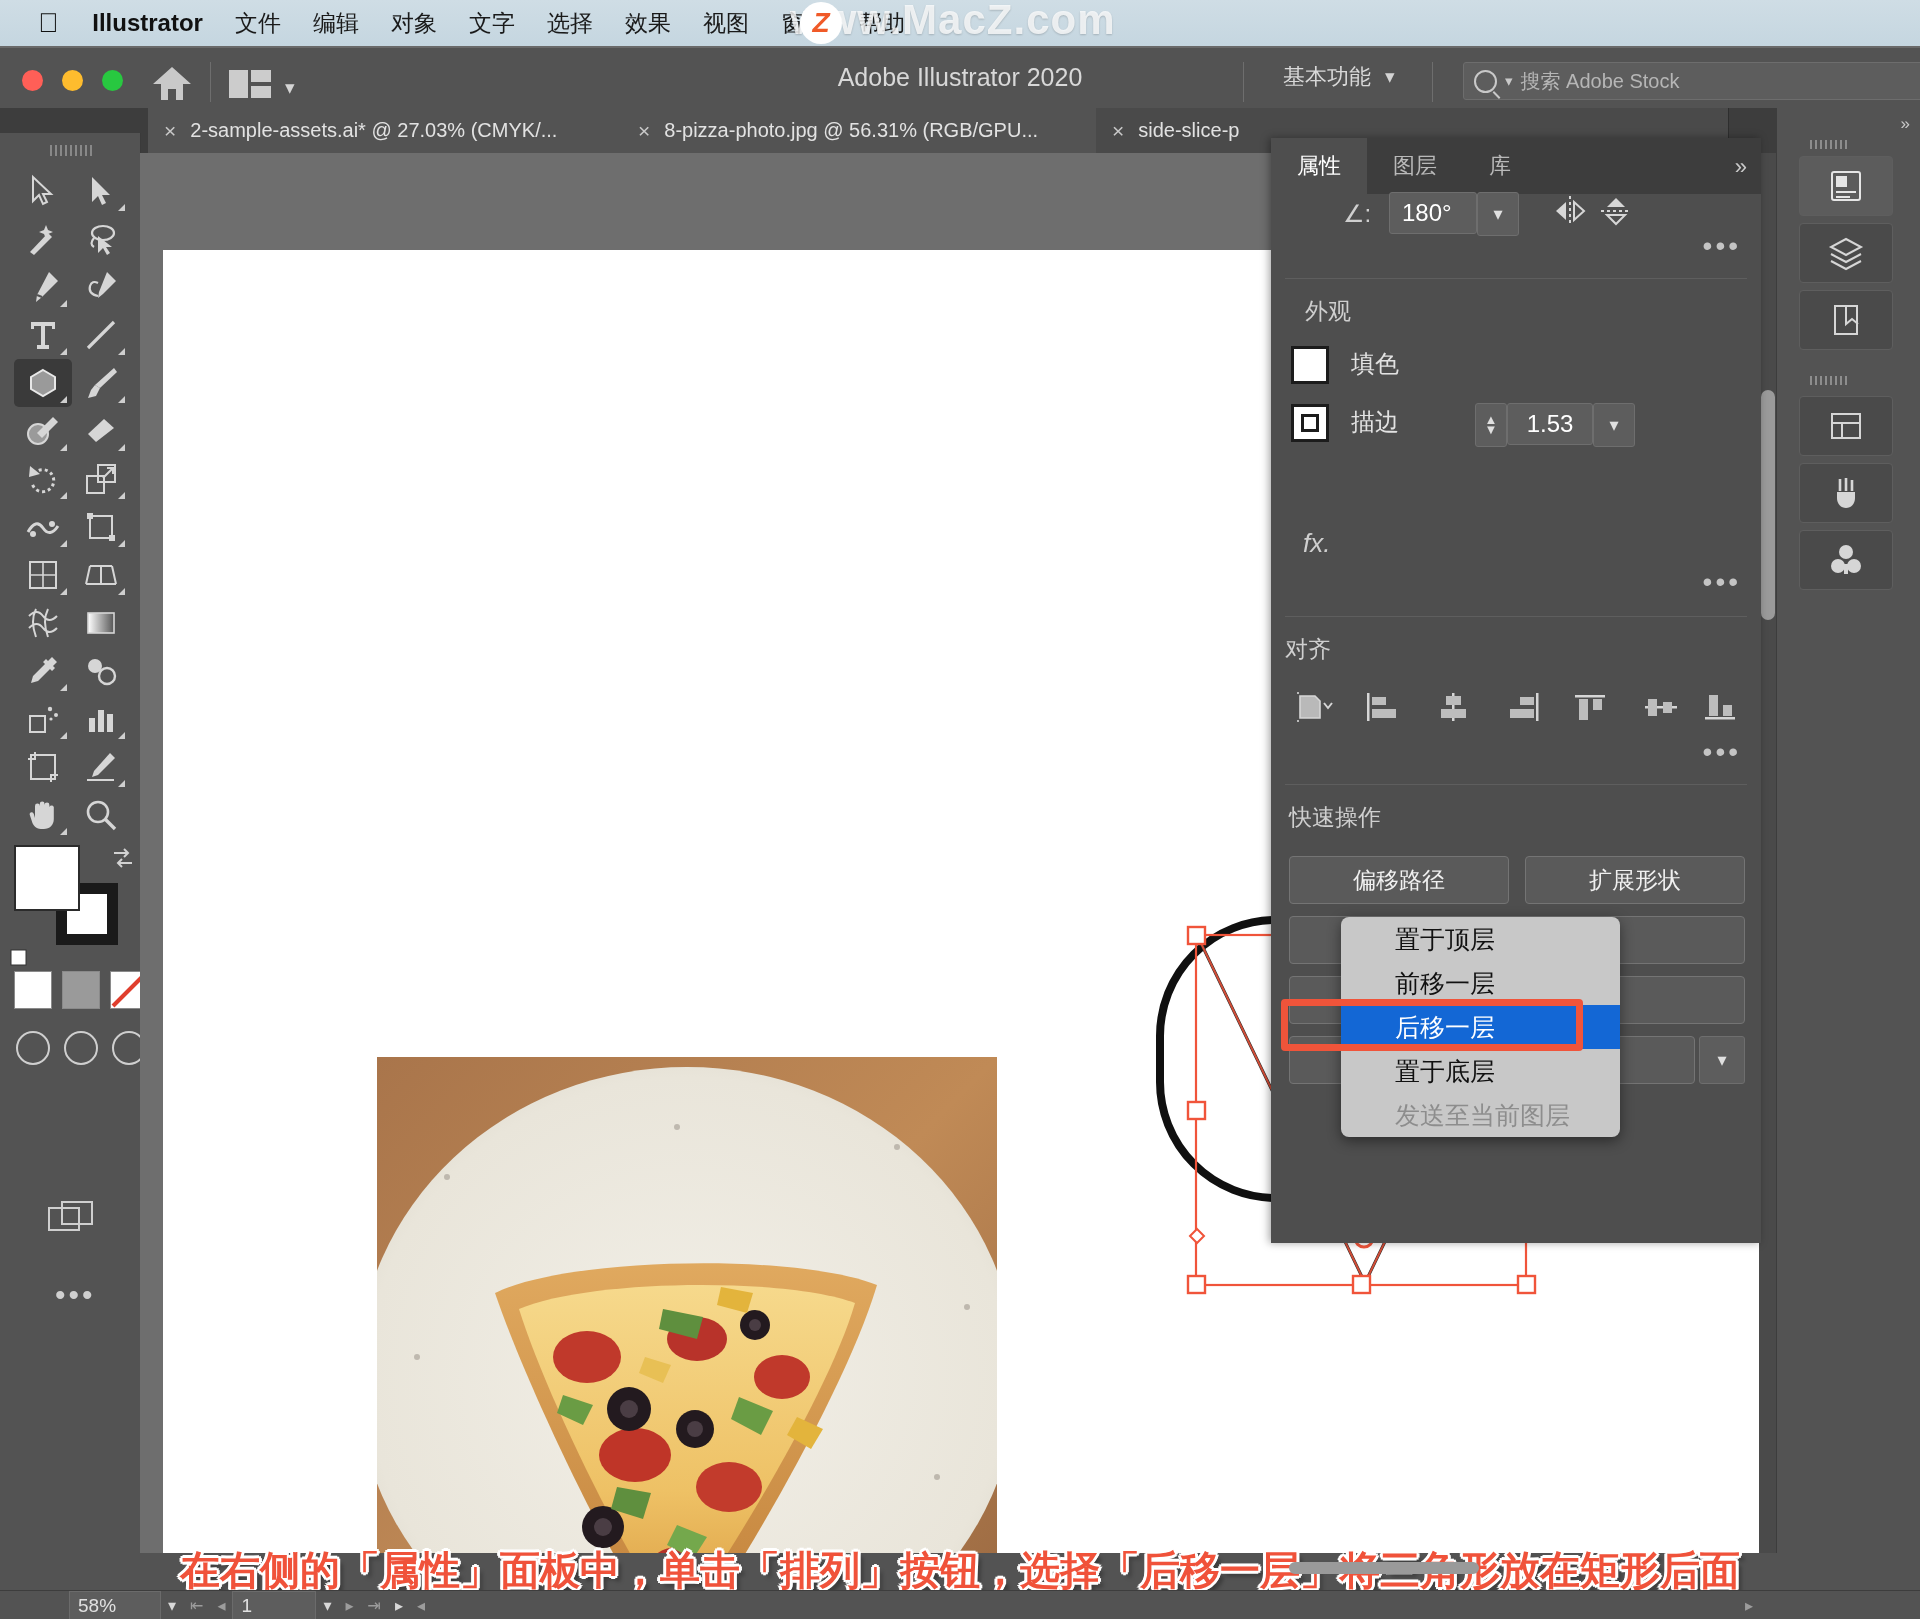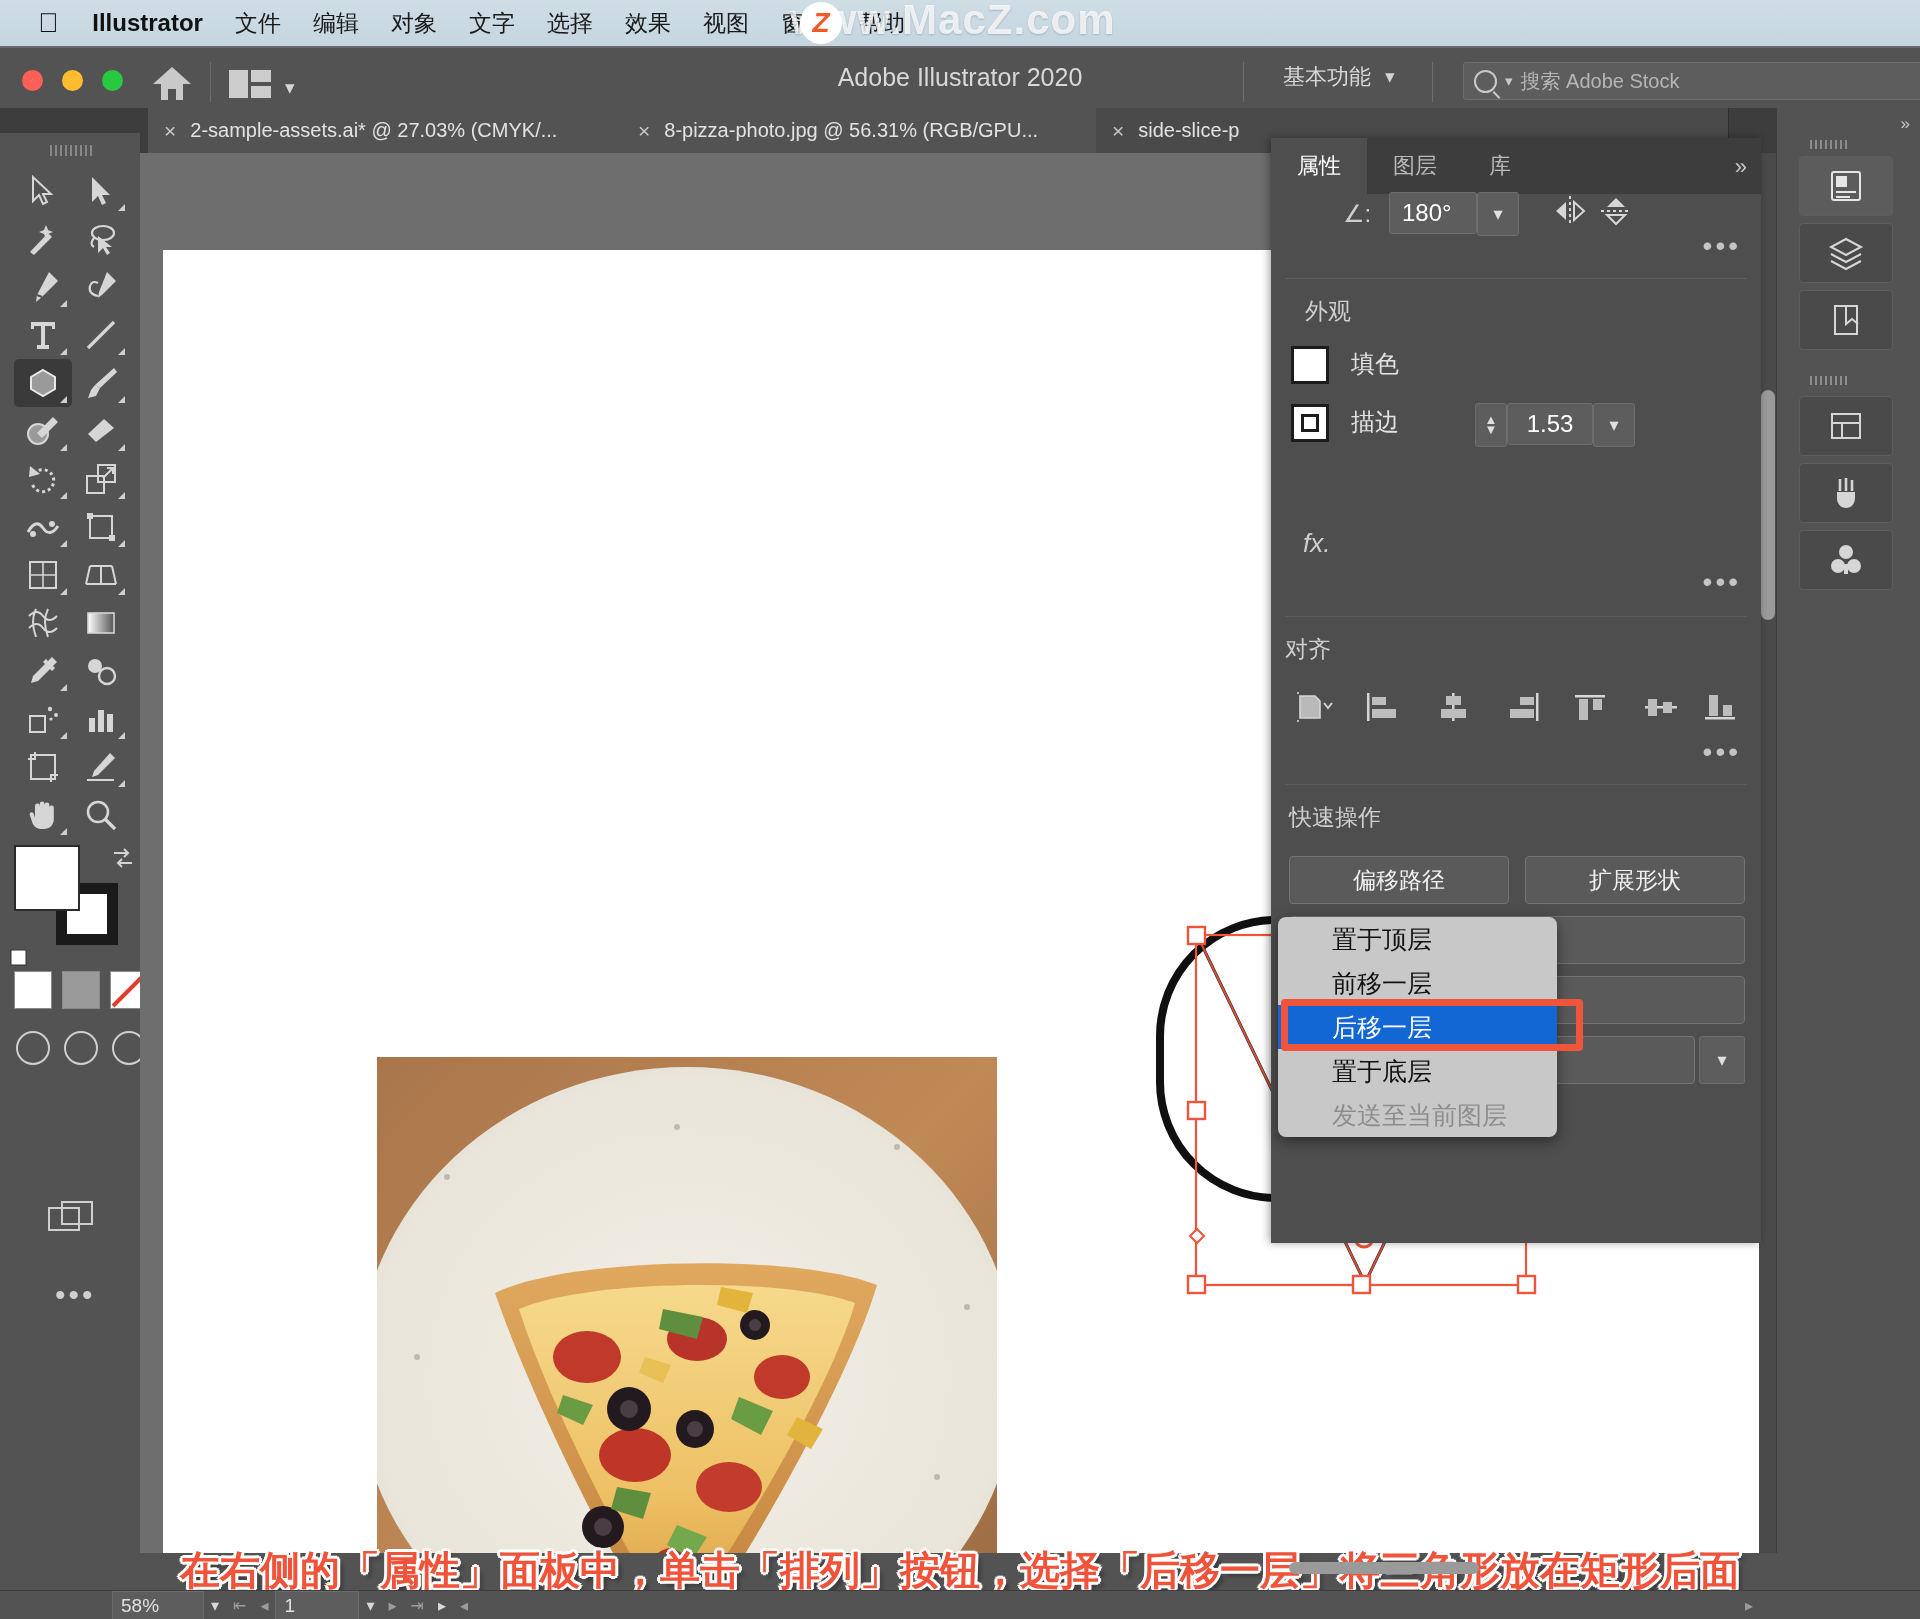--- a/index.html
+++ b/index.html
@@ -116,21 +116,21 @@
     display:flex;flex-direction:column;align-items:center;justify-content:center;color:#e0e0e0;font-size:13px;line-height:10px;}
   .smallbtn{width:40px;height:42px;background:#5d5d5d;border:1px solid #6e6e6e;border-radius:3px;
     display:flex;align-items:center;justify-content:center;color:#e0e0e0;font-size:18px;}
   .alignbtn{width:44px;height:42px;display:flex;align-items:center;justify-content:center;}
   .qabtn{height:46px;background:#5a5a5a;border:1px solid #747474;border-radius:4px;color:#f0f0f0;
     font-size:23px;display:flex;align-items:center;justify-content:center;}
   .qawide{height:46px;background:#5a5a5a;border:1px solid #747474;border-radius:4px;color:#f0f0f0;
     font-size:23px;display:flex;align-items:center;justify-content:center;}
 
   
-  .ctxmenu{position:absolute;left:1278px;top:917px;width:279px;height:220px;background:#c8c8c8;
+  .ctxmenu{position:absolute;left:1341px;top:917px;width:279px;height:220px;background:#c8c8c8;
     border-radius:8px;box-shadow:0 4px 14px rgba(0,0,0,.45);overflow:hidden;}
   .ctxitem{height:44px;line-height:44px;padding-left:54px;font-size:25px;color:#111;white-space:nowrap;}
   .ctxitem.hl{background:#1367d5;color:#fff;}
   .ctxitem.dis{color:#8d8d8d;}
   .ctxhilite{position:absolute;left:1281px;top:999px;width:302px;height:52px;
     border:7px solid #f0543a;border-radius:4px;box-sizing:border-box;}
 
   
   .caption{position:absolute;left:0;top:1543px;width:1920px;height:54px;text-align:center;
     font-size:40px;font-weight:bold;color:#f0523a;line-height:54px;white-space:nowrap;
@@ -744,21 +744,21 @@
     <div class="ctxitem">前移一层</div>
     <div class="ctxitem hl">后移一层</div>
     <div class="ctxitem">置于底层</div>
     <div class="ctxitem dis">发送至当前图层</div>
   </div>
   <div class="ctxhilite"></div>
 
   <div class="caption">在右侧的「属性」面板中，单击「排列」按钮，选择「后移一层」将三角形放在矩形后面</div>
 
   <div class="statusbar">
-    <div class="sbbox" style="margin-left:112px;width:74px;">58%</div>
+    <div class="sbbox" style="margin-left:69px;width:74px;">58%</div>
     <span class="sbnav" style="color:#d8d8d8;">▾</span>
     <span class="sbnav">⇤</span>
     <span class="sbnav">◂</span>
     <div class="sbbox" style="width:66px;">1</div>
     <span class="sbnav" style="color:#d8d8d8;">▾</span>
     <span class="sbnav">▸</span>
     <span class="sbnav">⇥</span>
     <span class="sbnav" style="color:#d8d8d8;">▸</span>
     <span class="sbnav">◂</span>
     <div style="flex:1;"></div>

